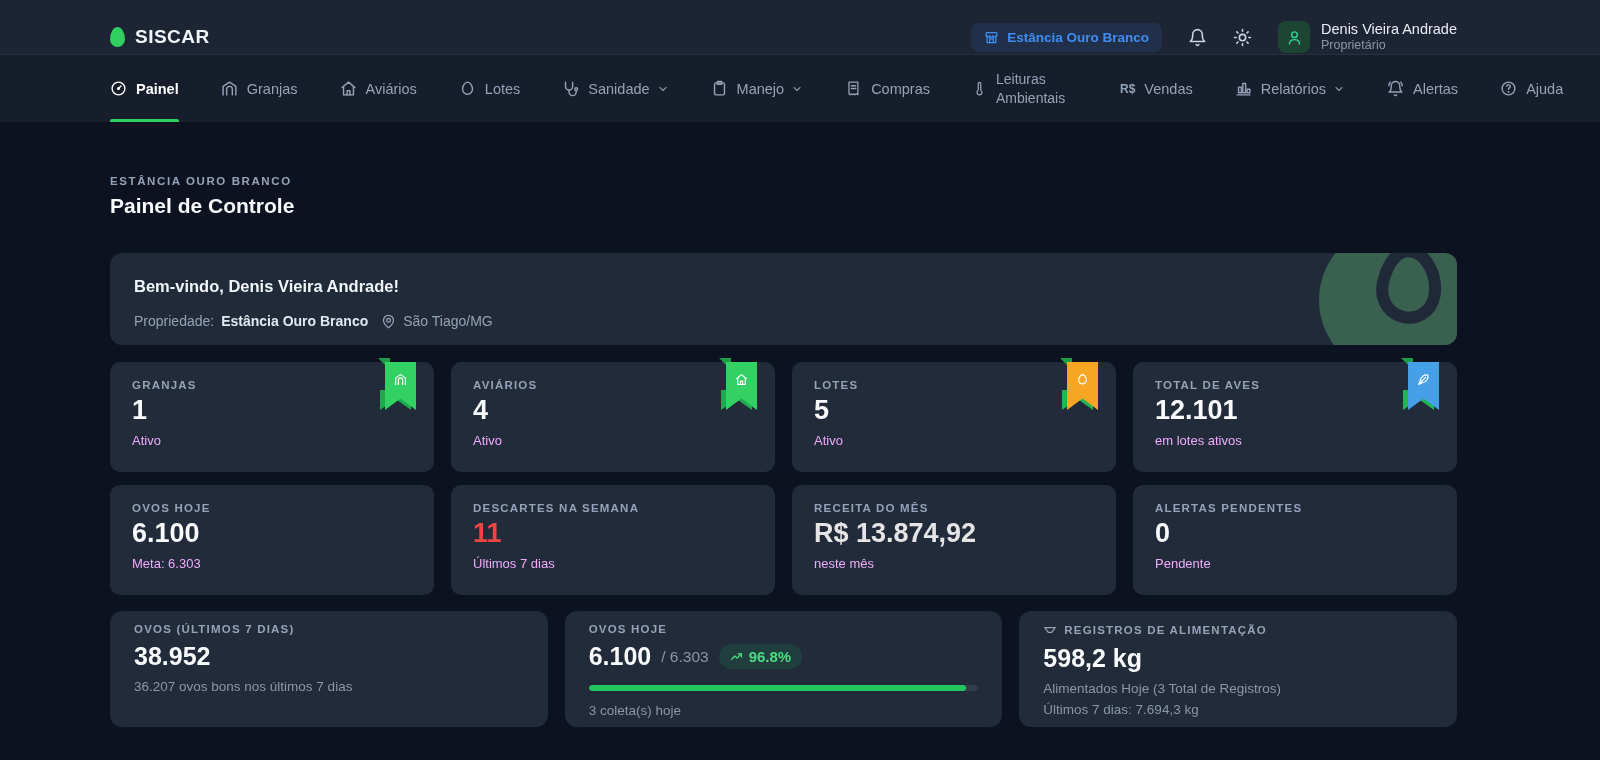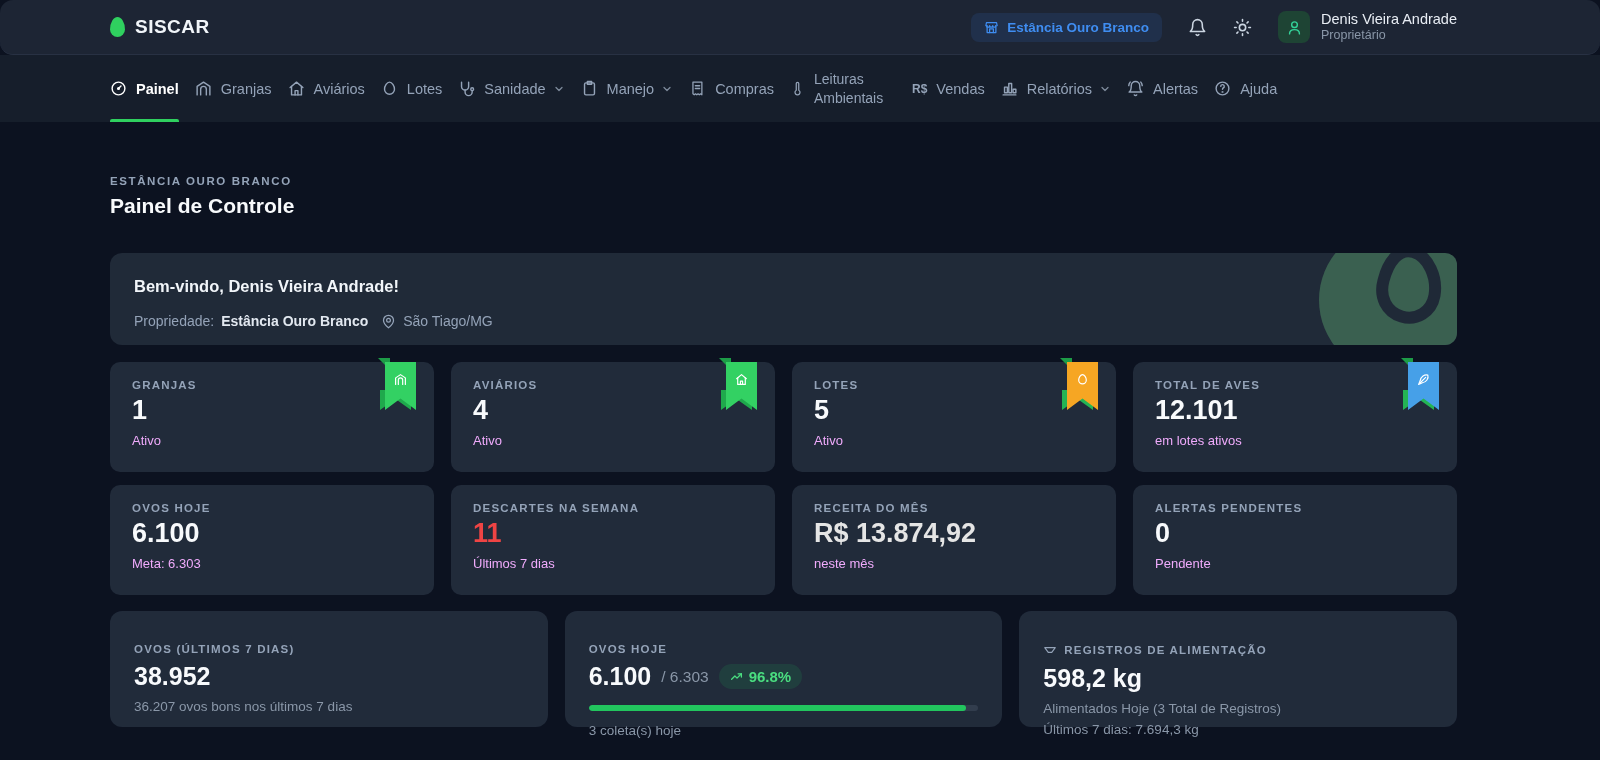--- a/index.html
+++ b/index.html
@@ -6,21 +6,21 @@
   html,body { width:1600px; height:760px; overflow:hidden; }
   body {
     font-family:"Liberation Sans","DejaVu Sans",sans-serif;
     background:#0c1220; color:#e2e8f0;
   }
   svg { display:block; }
 
   
   .topbar {
     height:55px; background:#1d2534; border-bottom:1px solid #283143;
-    display:flex; align-items:center;border-radius:13px;
+    display:flex; align-items:flex-end;
   }
   .topbar-inner {
     width:1347px; margin-left:110px; display:flex; align-items:center; justify-content:space-between;
   }
   .brand { display:flex; align-items:center; gap:10px; }
   .egg-logo {
     width:15px; height:20px; background:#2fd05f;
     border-radius:50% 50% 50% 50% / 62% 62% 38% 38%;
   }
   .brand-name { font-size:19px; font-weight:700; letter-spacing:.5px; color:#f1f5f9; }
@@ -33,21 +33,21 @@
   .user-chip { display:flex; align-items:center; gap:11px; cursor:pointer; }
   .avatar {
     width:32px; height:32px; border-radius:8px; background:#1e4434;
     display:flex; align-items:center; justify-content:center; color:#34d399;
   }
   .user-name { font-size:14.5px; color:#e8edf4; line-height:1.25; }
   .user-role { font-size:12.5px; color:#8a97a8; line-height:1.25; }
 
   
   .navbar { height:67px; background:#161e2b; display:flex; align-items:stretch; }
-  .nav-inner { width:1460px; margin-left:110px; display:flex; align-items:stretch; gap:16px; }
+  .nav-inner { width:1460px; margin-left:110px; display:flex; align-items:stretch; gap:42px; }
   .nav-item {
     display:flex; align-items:center; gap:9px; color:#94a3b8; font-size:14.5px;
     cursor:pointer; position:relative; text-decoration:none; white-space:nowrap;
   }
   .nav-item .nav-label.wrap { white-space:normal; width:82px; line-height:1.3; font-size:14px; }
   .nav-item.active { color:#ffffff; font-weight:600; }
   .nav-item.active::after {
     content:""; position:absolute; left:0; right:0; bottom:0; height:3px;
     background:#2fd05f; border-radius:2px 2px 0 0;
   }
@@ -96,21 +96,21 @@
   .ribbon .front {
     position:absolute; top:6px; left:0; width:100%; height:48px;
     clip-path:polygon(0 0,100% 0,100% 100%,50% 76%,0 100%);
     display:flex; justify-content:center; padding-top:11px; color:#fff;
   }
   .ribbon.green .front { background:#33d163; }
   .ribbon.green .tail { background:#1fa94c; }
   .ribbon.orange .front { background:#f6a623; }
   .ribbon.blue .front { background:#46a0e8; }
 
-  .sum-card { background:#212b3a; border-radius:12px; height:116px; padding:32px 24px; }
+  .sum-card { background:#212b3a; border-radius:12px; height:116px; padding:12px 24px; }
   .sum-label { font-size:11.5px; font-weight:700; letter-spacing:1.2px; color:#94a3b8; display:flex; align-items:center; gap:7px; }
   .sum-value { font-size:25px; font-weight:700; color:#f8fafc; margin-top:7px; }
   .sum-sub { font-size:13.5px; color:#8a97a8; margin-top:8px; }
   .sum-sub + .sum-sub { margin-top:6px; }
 
   .value-row { display:flex; align-items:center; gap:10px; margin-top:7px; }
   .value-row .big { font-size:25px; font-weight:700; color:#f8fafc; }
   .value-row .target { font-size:15.5px; color:#8a97a8; }
   .pct-badge {
     display:flex; align-items:center; gap:6px; background:rgba(34,197,94,.13);

